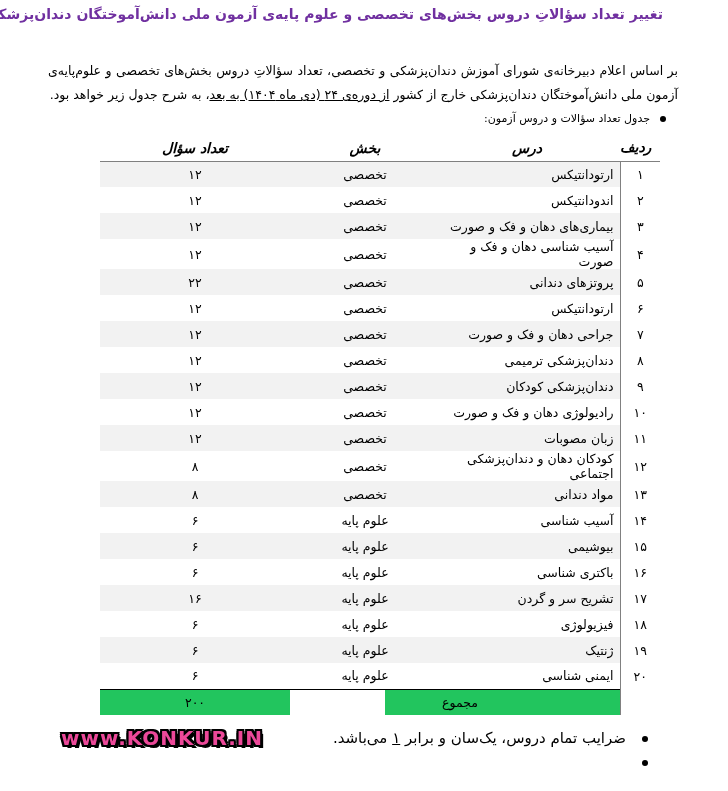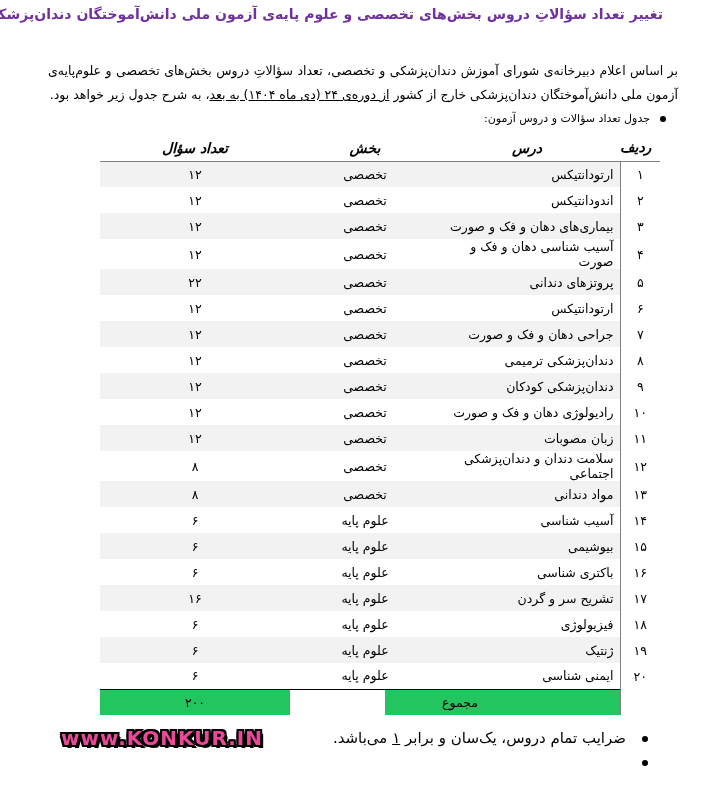--- a/index.html
+++ b/index.html
@@ -148,21 +148,21 @@
           <td class="col-count c">۱۲</td>
         </tr>
         <tr class="shade">
           <td class="col-idx idx-cell">۱۱</td>
           <td class="col-course c">زبان مصوبات</td>
           <td class="col-section c">تخصصی</td>
           <td class="col-count c">۱۲</td>
         </tr>
         <tr class="">
           <td class="col-idx idx-cell">۱۲</td>
-          <td class="col-course c">سلامت دندان و دندان‌پزشکی اجتماعی</td>
+          <td class="col-course c">کودکان دهان و دندان‌پزشکی اجتماعی</td>
           <td class="col-section c">تخصصی</td>
           <td class="col-count c">۸</td>
         </tr>
         <tr class="shade">
           <td class="col-idx idx-cell">۱۳</td>
           <td class="col-course c">مواد دندانی</td>
           <td class="col-section c">تخصصی</td>
           <td class="col-count c">۸</td>
         </tr>
         <tr class="">

